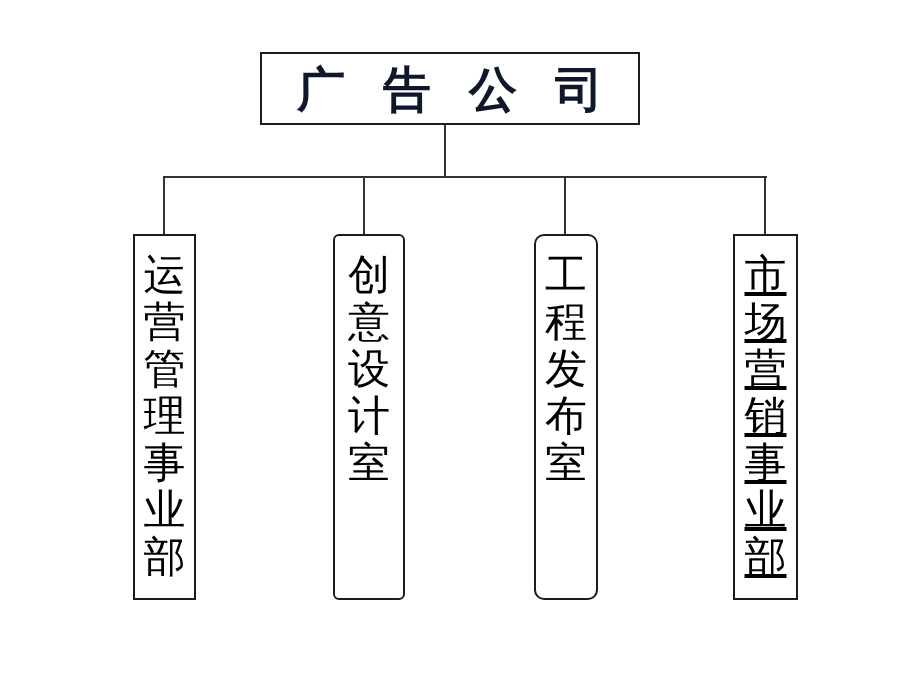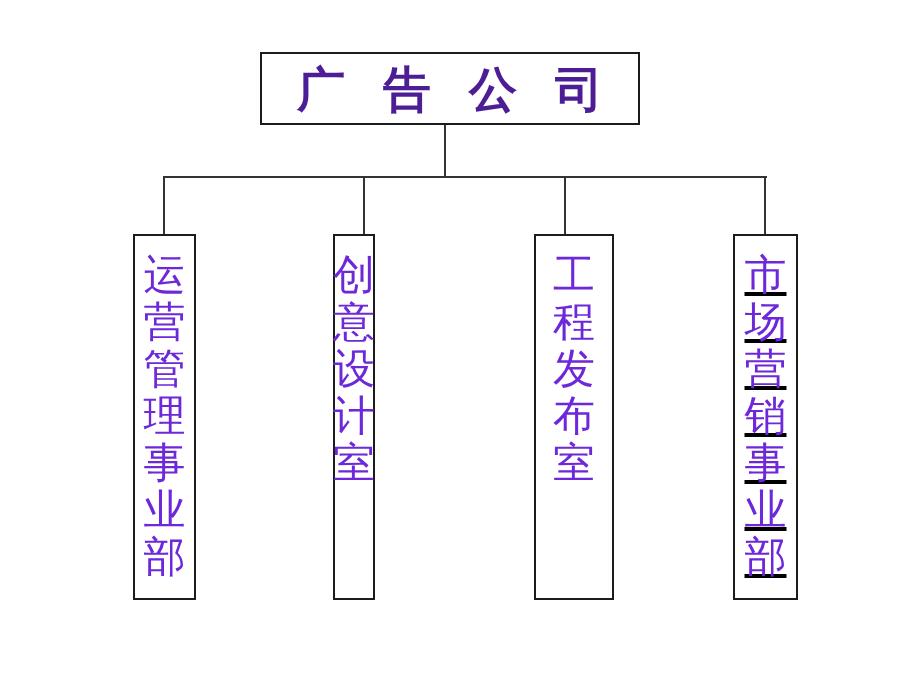--- a/index.html
+++ b/index.html
@@ -26,21 +26,21 @@
     border: 2px solid #1c1c1c;
     background: #ffffff;
     display: flex;
     align-items: center;
     justify-content: center;
   }
   .root-label {
     font-family: "DejaVu Serif", "Liberation Serif", serif;
     font-weight: bold;
     font-size: 48px;
-    color: #4c1d95;
+    color: #0f172a;
     letter-spacing: 38px;
     text-indent: 38px;
     white-space: nowrap;
     line-height: 1;
   }
   
   .line {
     position: absolute;
     background: #333333;
   }
@@ -56,29 +56,29 @@
     top: 234px;
     height: 366px;
     box-sizing: border-box;
     border: 2px solid #1c1c1c;
     background: #ffffff;
     display: flex;
     justify-content: center;
     align-items: flex-start;
   }
   .dept-1 { left: 133px; width: 63px; }
-  .dept-2 { left: 333px; width: 42px; }
-  .dept-3 { left: 534px; width: 80px; }
+  .dept-2 { left: 333px; width: 72px; border-radius: 6px; }
+  .dept-3 { left: 534px; width: 64px; border-radius: 10px; }
   .dept-4 { left: 733px; width: 65px; text-decoration: underline; }
   .dept-label {
     width: 1em;
     margin-top: 15px;
     font-size: 42px;
     line-height: 47px;
-    color: #6d28d9;
+    color: #000000;
     text-align: center;
     word-break: break-all;
     line-break: anywhere;
   }
 </style>
 </head>
 <body>
 
 <div class="canvas">
 

